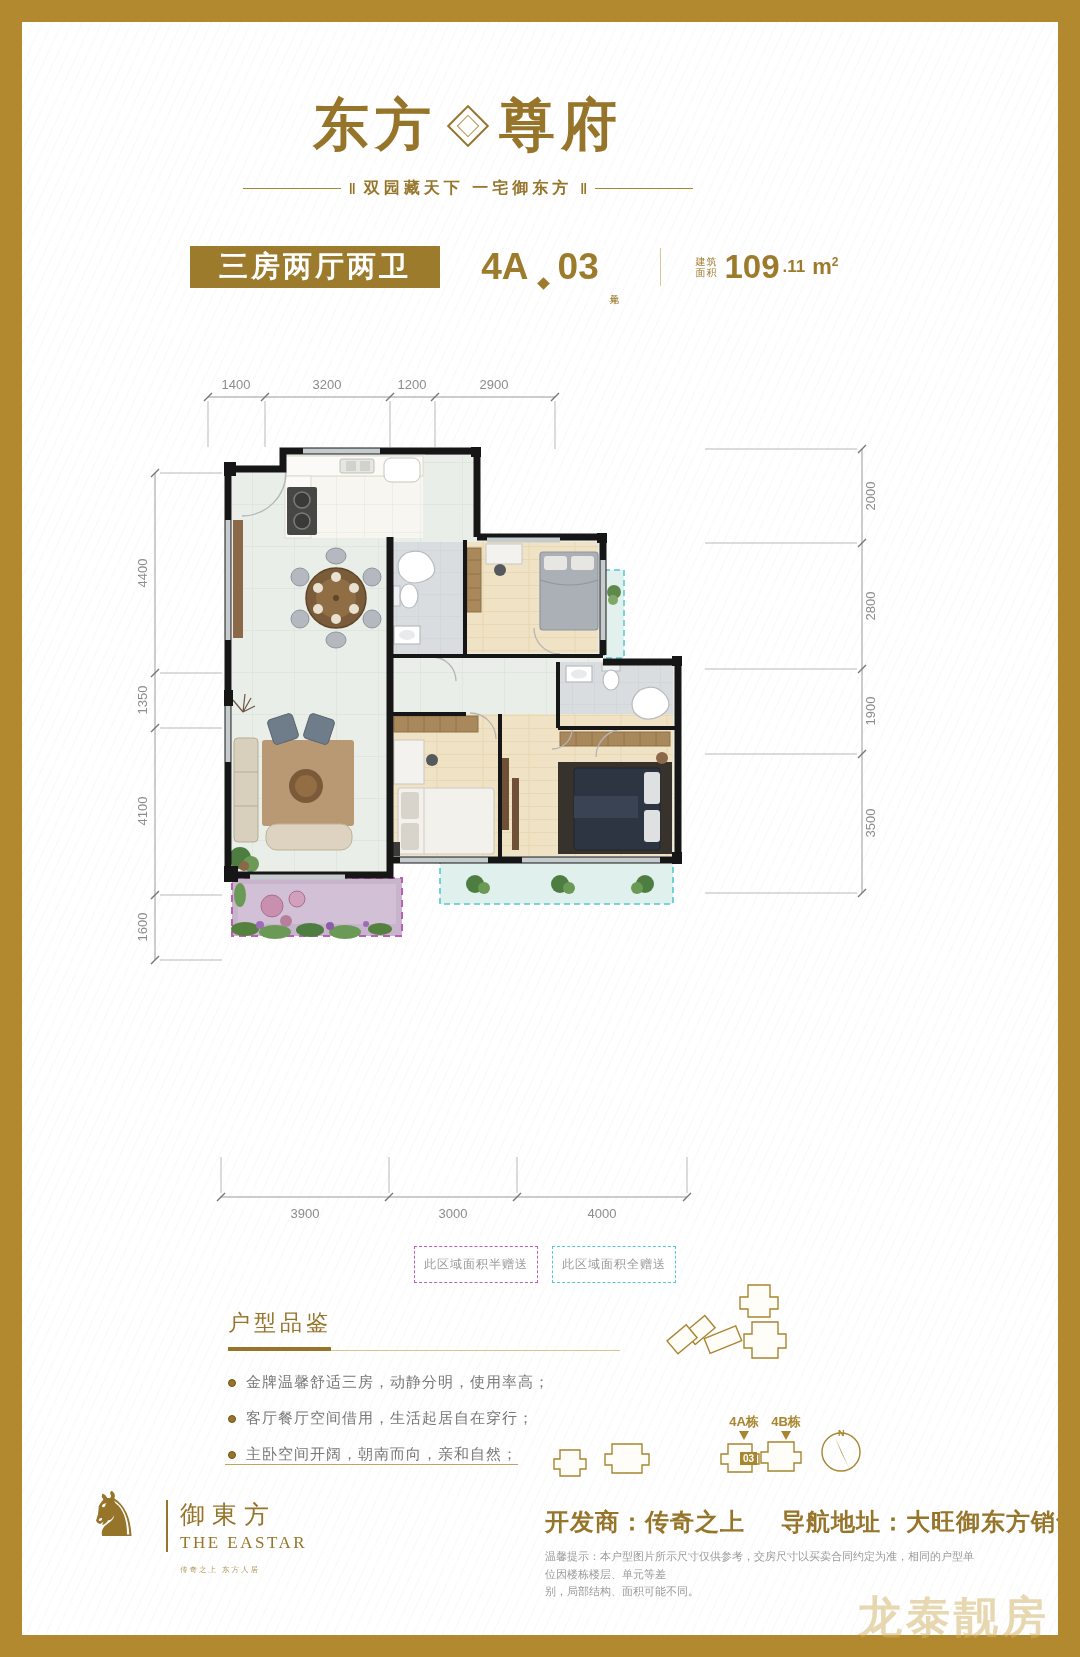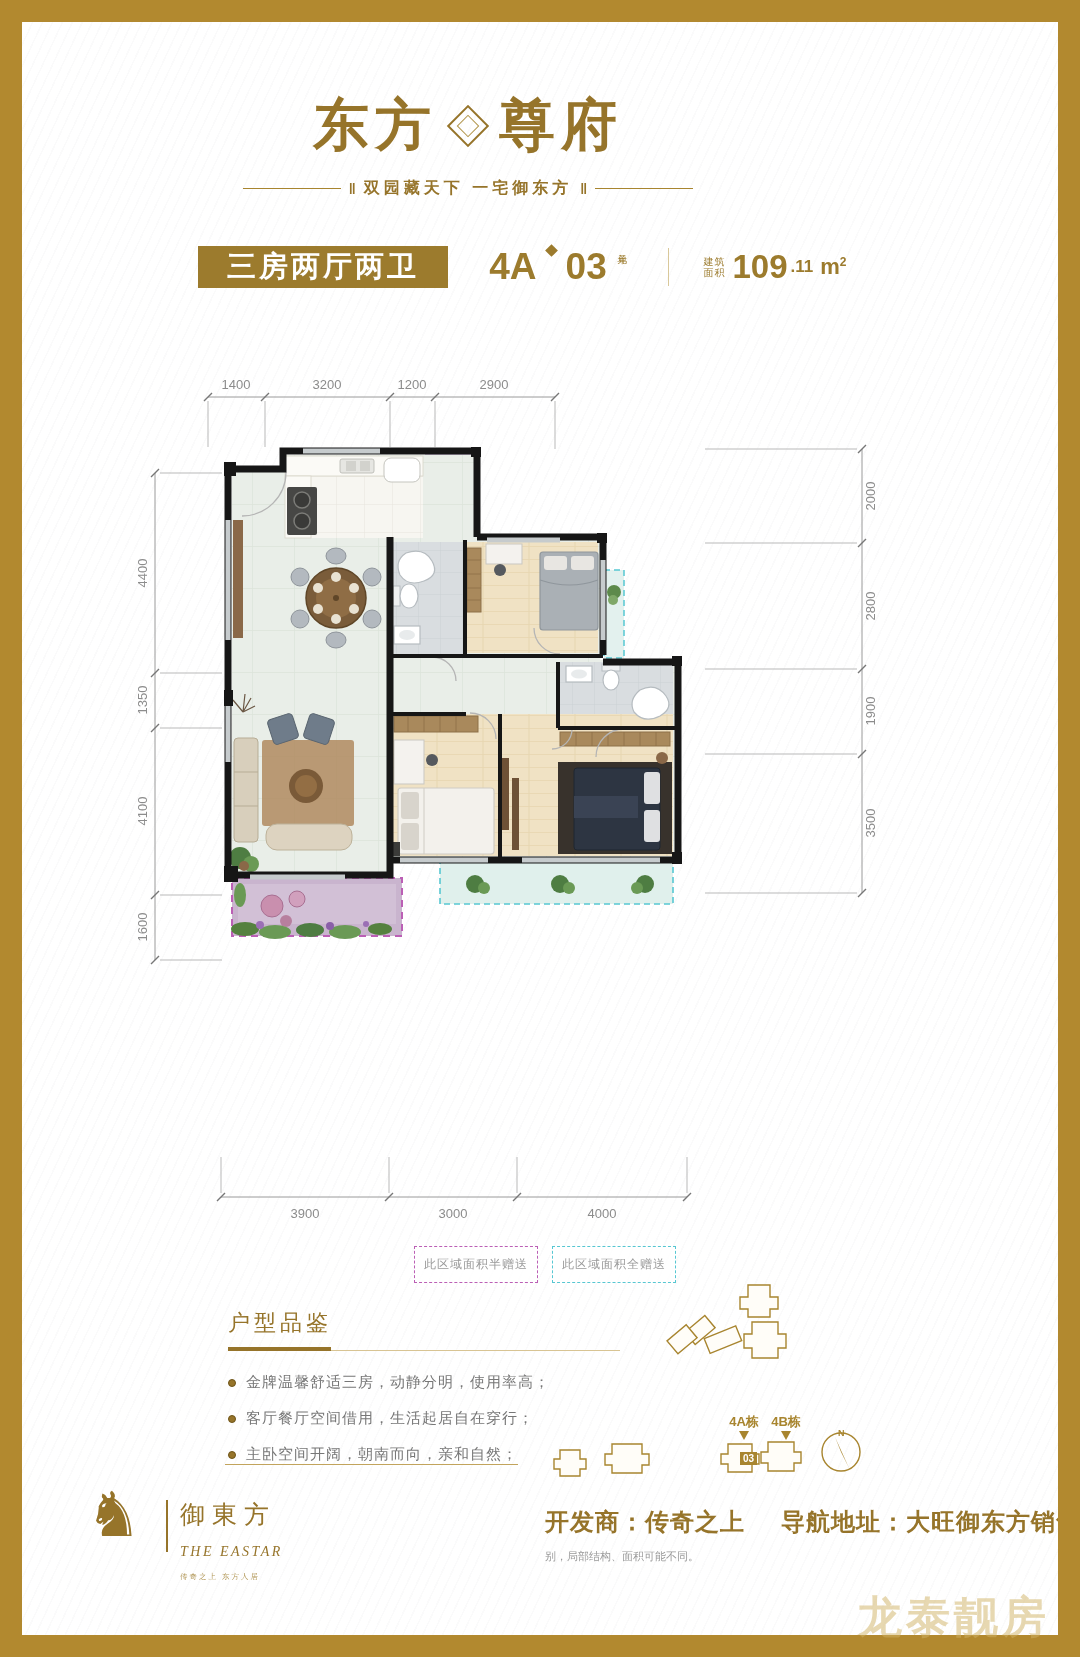--- a/index.html
+++ b/index.html
@@ -14,23 +14,23 @@
   .brand { position:absolute; left:0; top:88px; width:936px; text-align:center; }
   .brand-row { display:flex; justify-content:center; align-items:center; gap:16px; }
   .logo-cn { font-family:"DejaVu Serif","Liberation Serif",serif; font-size:56px; font-weight:bold; color:#96742a; letter-spacing:6px; }
   .ornament { width:30px; height:30px; position:relative; transform:rotate(45deg); border:2px solid #96742a; display:inline-block; }
   .ornament::after { content:""; position:absolute; inset:5px; border:1.5px solid #b2954a; }
   .tagline-row { margin-top:14px; display:flex; justify-content:center; align-items:center; gap:8px; color:#96742a; }
   .tl-line { width:98px; height:1px; background:#a8852f; }
   .tl-bars { font-size:14px; font-weight:bold; }
   .tl-text { font-size:16px; font-weight:bold; letter-spacing:4px; }
   
-  .title-bar { position:absolute; left:198px; top:246px; width:683px; height:42px; display:flex; align-items:stretch; }
+  .title-bar { position:absolute; left:190px; top:246px; width:683px; height:42px; display:flex; align-items:stretch; }
   .tb-left { width:250px; background:#9c7b2d; color:#ffffff; font-size:29px; font-weight:bold; letter-spacing:3px; display:flex; align-items:center; justify-content:center; }
-  .tb-mid { flex:1; display:flex; align-items:flex-start; justify-content:center; gap:10px; color:#9c7b2d; }
+  .tb-mid { flex:1; display:flex; align-items:flex-end; justify-content:center; gap:10px; color:#9c7b2d; }
   .tb-big { font-size:37px; font-weight:bold; }
   .tb-diamond { width:9px; height:9px; background:#9c7b2d; transform:rotate(45deg); }
   .tb-stack { writing-mode:vertical-rl; text-orientation:upright; font-size:10px; line-height:1; letter-spacing:1px; color:#9c7b2d; }
   .tb-div { width:1px; background:#d9c89a; margin:2px 0; }
   .tb-right { width:212px; display:flex; align-items:center; justify-content:center; gap:7px; color:#9c7b2d; }
   .tb-arealbl { display:flex; flex-direction:column; font-size:10px; line-height:1.15; letter-spacing:1px; }
   .tb-areanum { font-size:33px; font-weight:bold; }
   .tb-areadec { font-size:17px; font-weight:bold; margin-left:-4px; }
   .tb-areaunit { font-size:22px; font-weight:bold; }
   .tb-areaunit sup { font-size:12px; }
@@ -53,21 +53,21 @@
   .f-dot { width:8px; height:8px; border-radius:50%; background:#96742a; border:1px solid #6e5418; flex:none; }
   .f-text { font-size:15px; color:#777; letter-spacing:1px; }
   
   svg.site { position:absolute; left:540px; top:1268px; width:340px; height:218px; }
   
   .gold-line { position:absolute; left:225px; top:1464px; width:293px; height:1px; background:#c2a45c; }
   .horse { position:absolute; left:86px; top:1484px; font-size:62px; color:#96742a; font-family:"DejaVu Sans",sans-serif; line-height:1; }
   .logo-div { position:absolute; left:166px; top:1500px; width:1.5px; height:52px; background:#96742a; }
   .footer-logo { position:absolute; left:180px; top:1498px; color:#96742a; }
   .fl-cn { font-size:25px; letter-spacing:7px; font-family:"DejaVu Serif","Liberation Serif",serif; }
-  .fl-en { font-size:14px; letter-spacing:2.5px; margin-top:13px; font-family:"Liberation Serif","DejaVu Serif",serif;font-style:italic; }
+  .fl-en { font-size:17px; letter-spacing:2.5px; margin-top:2px; font-family:"Liberation Serif","DejaVu Serif",serif; }
   .fl-sub { font-size:7.5px; letter-spacing:2px; margin-top:12px; color:#b49a5c; }
   .dev-line { position:absolute; left:545px; top:1506px; font-size:24px; font-weight:bold; color:#96742a; letter-spacing:1px; display:flex; gap:36px; white-space:nowrap; }
   .disclaimer { position:absolute; left:545px; top:1548px; width:438px; font-size:11px; color:#9a9a9a; line-height:1.6; }
   .watermark { position:absolute; left:858px; top:1588px; font-size:44px; font-weight:bold; color:rgba(208,178,100,0.5); letter-spacing:4px; z-index:60; }
 </style>
 </head>
 <body>
 
 <div class="poster">
   <div class="pattern"></div>
@@ -450,18 +450,19 @@
   <div class="footer-logo">
     <div class="fl-cn">御東方</div>
     <div class="fl-en">THE EASTAR</div>
     <div class="fl-sub">传奇之上  东方人居</div>
   </div>
   <div class="dev-line">
     <span>开发商：传奇之上</span>
     <span>导航地址：大旺御东方销售中心</span>
   </div>
   <div class="disclaimer">
+    <div>温馨提示：本户型图片所示尺寸仅供参考，交房尺寸以买卖合同约定为准，相同的户型单位因楼栋楼层、单元等差</div>
     <div>别，局部结构、面积可能不同。</div>
   </div>
   <div class="watermark">龙泰靓房</div>
 
   <div class="frame"></div>
 </div>
 
 </body></html>

